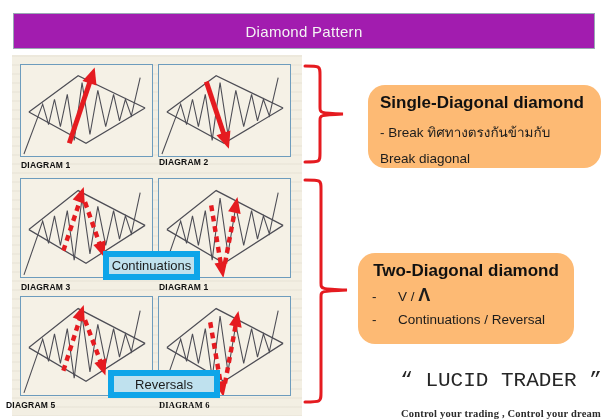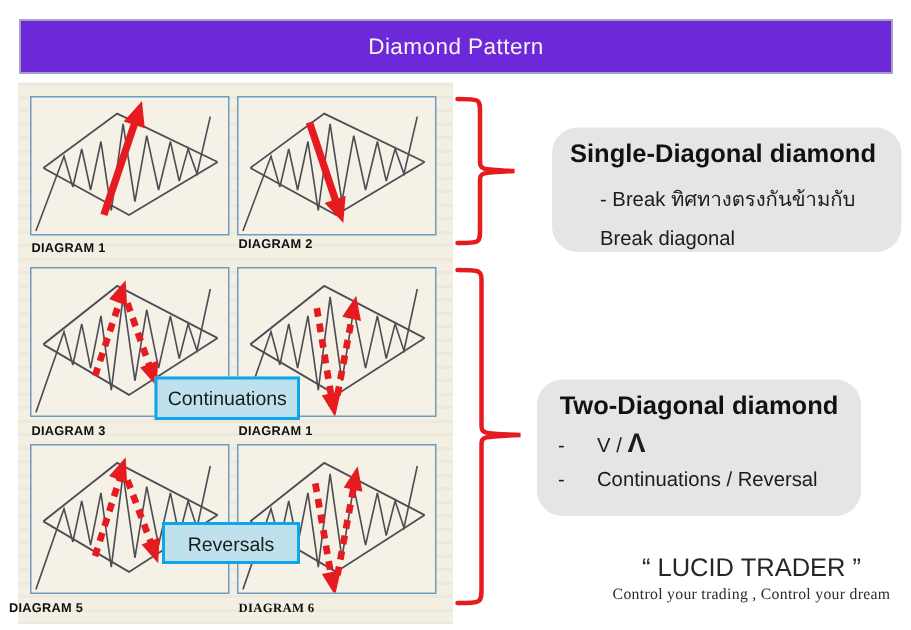--- a/index.html
+++ b/index.html
@@ -1,55 +1,55 @@
 <!DOCTYPE html>
 <html><head>
 <meta charset="utf-8">
 <style>
   html,body{margin:0;padding:0;background:#ffffff;}
   .stage{position:relative;width:607px;height:420px;background:#ffffff;overflow:hidden;
          font-family:"Liberation Sans","DejaVu Sans",sans-serif;}
 
   
-  .header-bar{position:absolute;left:13px;top:13px;width:580px;height:34px;background:#6d28d9;
+  .header-bar{position:absolute;left:13px;top:13px;width:580px;height:34px;background:#a21caf;
               border:1px solid #9aa8b4;display:flex;align-items:center;justify-content:center;}
   .header-title{color:#f4f4f4;font-size:15px;letter-spacing:.3px;}
 
   
   .scan-panel{position:absolute;left:12px;top:55px;width:290px;height:361px;background:#f3efe3;
               background-image:repeating-linear-gradient(180deg, rgba(120,110,90,.05) 0 2px, rgba(0,0,0,0) 2px 9px);}
 
   
   .dbox{position:absolute;background:#f5f1e6;border:1.5px solid #6d9cbd;box-sizing:border-box;}
   .dbox svg{display:block;width:100%;height:100%;}
   .dlabel{position:absolute;font-size:8.5px;font-weight:bold;color:#0f0f0f;letter-spacing:.2px;}
 
   
-  .tag{position:absolute;background:#bfe1ee;border:2px solid #0ea5e9;display:flex;align-items:center;
+  .tag{position:absolute;background:#bfe1ee;border:6px solid #0ea5e9;display:flex;align-items:center;
        justify-content:center;font-size:13px;color:#1b1b1b;z-index:6;box-sizing:border-box;}
 
   
   .brace{position:absolute;}
 
   
-  .note{position:absolute;background:#e5e5e5;box-sizing:border-box;color:#161616;border-radius:17px;}
+  .note{position:absolute;background:#fdba74;box-sizing:border-box;color:#161616;border-radius:17px;}
   .note-single{left:368px;top:85px;width:233px;height:83px;padding:8px 12px 0 12px;}
   .note-two{left:358px;top:253px;width:216px;height:91px;padding:8px 10px 0 10px;}
   .note-title{font-size:17px;font-weight:bold;color:#111;}
   .note-two .note-title{text-align:center;}
-  .note-line{font-size:13.5px;margin-top:8px;color:#1c1c1c;margin-left:20px;}
+  .note-line{font-size:13.5px;margin-top:8px;color:#1c1c1c;}
   .bullet-row{display:flex;margin-top:8px;font-size:13.5px;color:#1c1c1c;}
   .bullet-marker{width:30px;padding-left:4px;box-sizing:border-box;}
   .lambda{font-size:18px;font-weight:bold;line-height:13px;}
 
   
   .footer{position:absolute;left:398px;top:369px;width:206px;text-align:center;}
-  .brand{font-family:Liberation Sans, sans-serif;font-size:17px;color:#262626;}
-  .tagline{font-family:"Liberation Serif","DejaVu Serif",serif;font-size:10.5px;font-weight:normal;
-           color:#2b2b2b;margin-top:2px;letter-spacing:.2px;}
+  .brand{font-family:Liberation Mono, monospace;font-size:21px;color:#262626;}
+  .tagline{font-family:"Liberation Serif","DejaVu Serif",serif;font-size:10.5px;font-weight:bold;
+           color:#2b2b2b;margin-top:16px;letter-spacing:.2px;}
 </style>
 </head>
 <body>
 
 <div class="stage">
 
   <div class="header-bar">
     <span class="header-title">Diamond Pattern</span>
   </div>
 
@@ -129,21 +129,21 @@
         <line x1="52" y1="24" x2="63" y2="84" stroke="#e51b20" stroke-width="4.5" stroke-dasharray="5.5 4.5"></line>
         <path d="M0,-8 L-6.5,7 L6.5,7 Z" fill="#e51b20" transform="translate(64,87) rotate(170)"></path>
         <line x1="67" y1="82" x2="78" y2="26" stroke="#e51b20" stroke-width="4.5" stroke-dasharray="5.5 4.5"></line>
         <path d="M0,-8 L-6.5,7 L6.5,7 Z" fill="#e51b20" transform="translate(79,21) rotate(12)"></path>
       </g>
     </svg>
   </div>
   <div class="dlabel" style="left:159px;top:400px;font-family:Liberation Serif, serif;">DIAGRAM 6</div>
 
   <div class="tag" style="left:103px;top:251px;width:97px;height:29px;">Continuations</div>
-  <div class="tag" style="left:108px;top:348px;width:92px;height:28px;">Reversals</div>
+  <div class="tag" style="left:108px;top:370px;width:112px;height:28px;">Reversals</div>
 
   <svg class="brace" style="left:303px;top:63px;" width="42" height="102" viewBox="0 0 42 102">
     <path d="M2,3 C17,3 17,3 17,12 L17,44 C17,50 17,50 40,51 C17,52 17,52 17,58 L17,90 C17,99 17,99 2,99" fill="none" stroke="#e51b20" stroke-width="3" stroke-linecap="round"></path>
   </svg>
   <svg class="brace" style="left:303px;top:177px;" width="47" height="228" viewBox="0 0 47 228">
     <path d="M2,3 C18,3 18,3 18,12 L18,106 C18,112 18,112 44,113 C18,114 18,114 18,120 L18,215 C18,225 18,225 2,225" fill="none" stroke="#e51b20" stroke-width="3" stroke-linecap="round"></path>
   </svg>
 
   <div class="note note-single">
     <div class="note-title">Single-Diagonal diamond</div>

